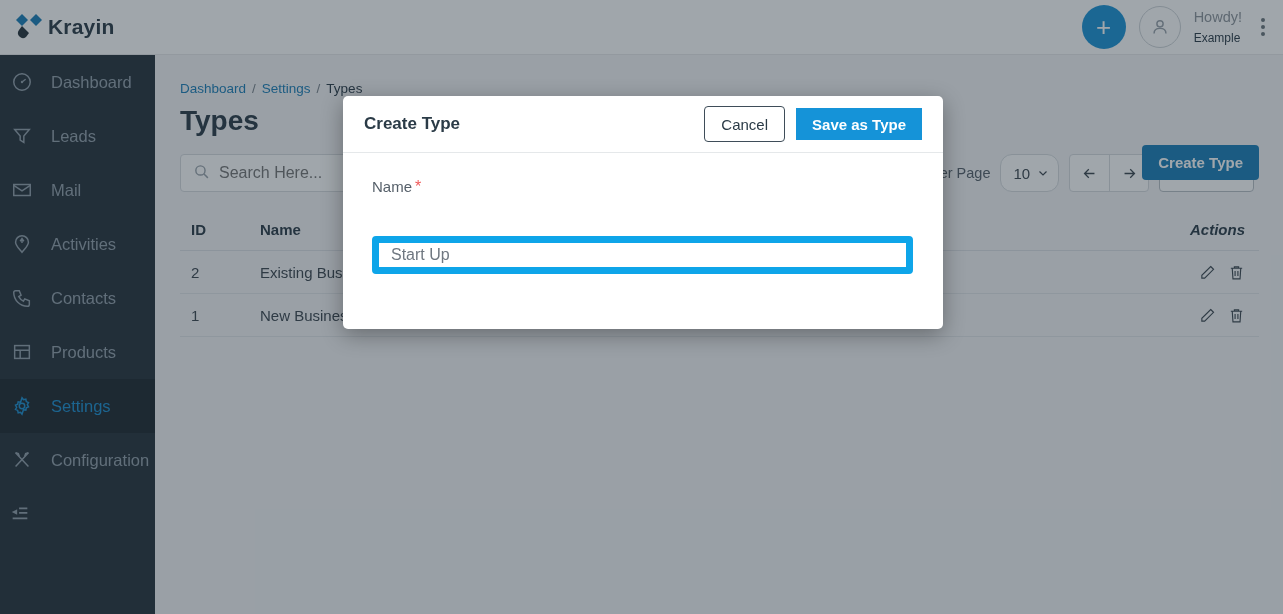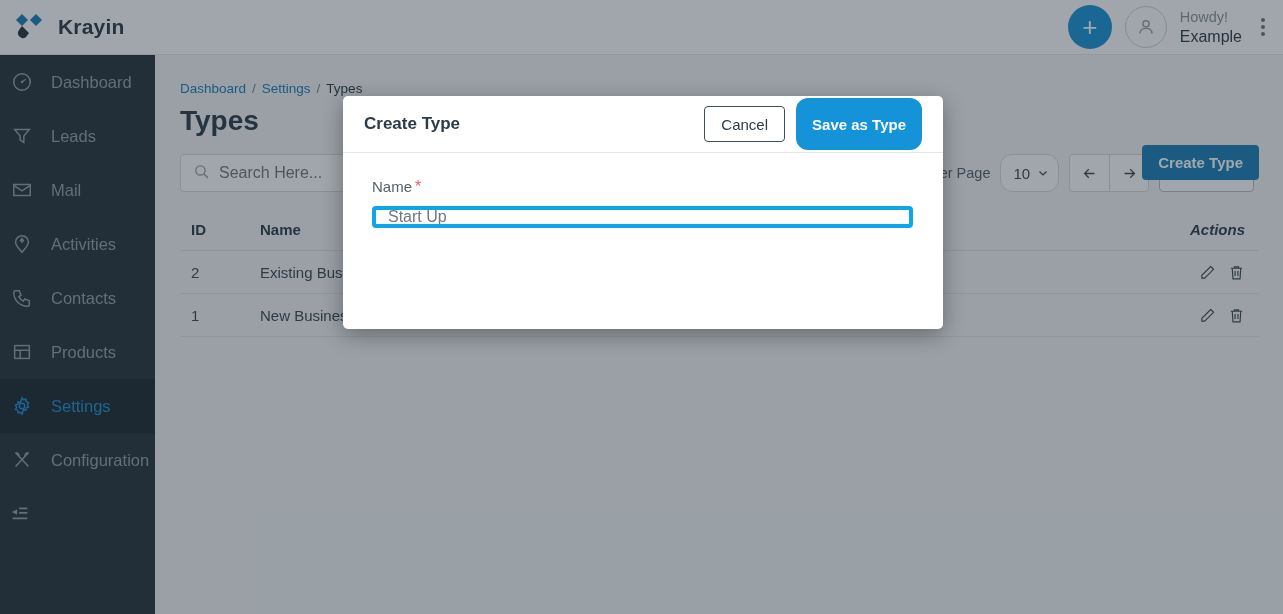--- a/index.html
+++ b/index.html
@@ -13,42 +13,42 @@
 
   
   .base { position: absolute; inset: 0; }
 
   
   .header {
     position: absolute; left: 0; top: 0; width: 1283px; height: 55px;
     background: #ffffff; border-bottom: 1px solid #e8e9eb;
     display: flex; align-items: center; z-index: 5;
   }
-  .brand { display: flex; align-items: center; gap: 10px; padding-left: 14px; }
+  .brand { display: flex; align-items: center; padding-left: 14px; }
   .brand-mark { width: 34px; height: 30px; position: relative; }
   .brand-text {
     font-size: 21px; font-weight: 700; color: #2b3b47; letter-spacing: .2px;
   }
   .header-right {
     margin-left: auto; display: flex; align-items: center; gap: 13px; padding-right: 12px;
   }
   .plus-btn {
     width: 44px; height: 44px; border-radius: 50%; background: #1b93d6;
     display: flex; align-items: center; justify-content: center;
     color: #fff; font-size: 26px; font-weight: 300; line-height: 1;
     border: none; cursor: pointer;
   }
   .avatar {
     width: 42px; height: 42px; border-radius: 50%; border: 1px solid #cfd4d8;
     display: flex; align-items: center; justify-content: center; color: #9aa3ab;
     background: #fff;
   }
   .howdy { line-height: 1.25; }
   .howdy .l1 { font-size: 14.5px; color: #8d949b; }
-  .howdy .l2 { font-size: 16px; color: #2b3b47; font-weight: 400; text-align: right; }
+  .howdy .l2 { font-size: 12px; color: #2b3b47; font-weight: 400; text-align: right; }
   .kebab { display: flex; flex-direction: column; gap: 3px; padding: 4px 6px; cursor: pointer; }
   .kebab i { width: 4px; height: 4px; border-radius: 50%; background: #6c757d; display: block; }
 
   
   .sidebar {
     position: absolute; left: 0; top: 55px; width: 155px; height: 559px;
     background: #27333c; z-index: 4;
   }
   .nav-item {
     display: flex; align-items: center; gap: 16px;
@@ -132,31 +132,31 @@
     border-bottom: 1px solid #e5e8ea;
   }
   .modal-title { font-size: 17px; font-weight: 700; color: #2b3b47; }
   .modal-actions { margin-left: auto; display: flex; align-items: center; gap: 11px; }
   .btn-cancel {
     height: 36px; padding: 0 16px; border: 1px solid #3f4d59; border-radius: 4px;
     background: #fff; color: #2b3b47; font-size: 15px; cursor: pointer;
     font-family: "Liberation Sans", sans-serif;
   }
   .btn-save {
-    height: 52px; padding: 0 16px; border: none; border-radius: 12px;
+    height: 32px; padding: 0 16px; border: none; border-radius: 0;
     background: #1593d8; color: #fff; font-size: 15px; font-weight: 700; cursor: pointer;
     font-family: "Liberation Sans", sans-serif;
   }
   .modal-body { padding: 25px 29px 0 29px; }
   .field-label { font-size: 15px; color: #56606a; margin-bottom: 10px; }
   .req { color: #f05a5a; font-size: 16px; margin-left: 3px; }
   .field-input {
-    width: 541px; height: 22px; border: 4px solid #0ea5e9; border-radius: 4px;
+    width: 541px; height: 38px; border: 7px solid #0ea5e9; border-radius: 4px;
     font-size: 16px; color: #6f7780; padding: 0 12px; outline: none;
-    font-family: "Liberation Sans", sans-serif; background: #fff;
+    font-family: "Liberation Sans", sans-serif; background: #fff; margin-top: 30px;
   }
 </style>
 </head>
 <body>
 
 <div id="app">
 
   <div class="base">
 
     <div class="header">

